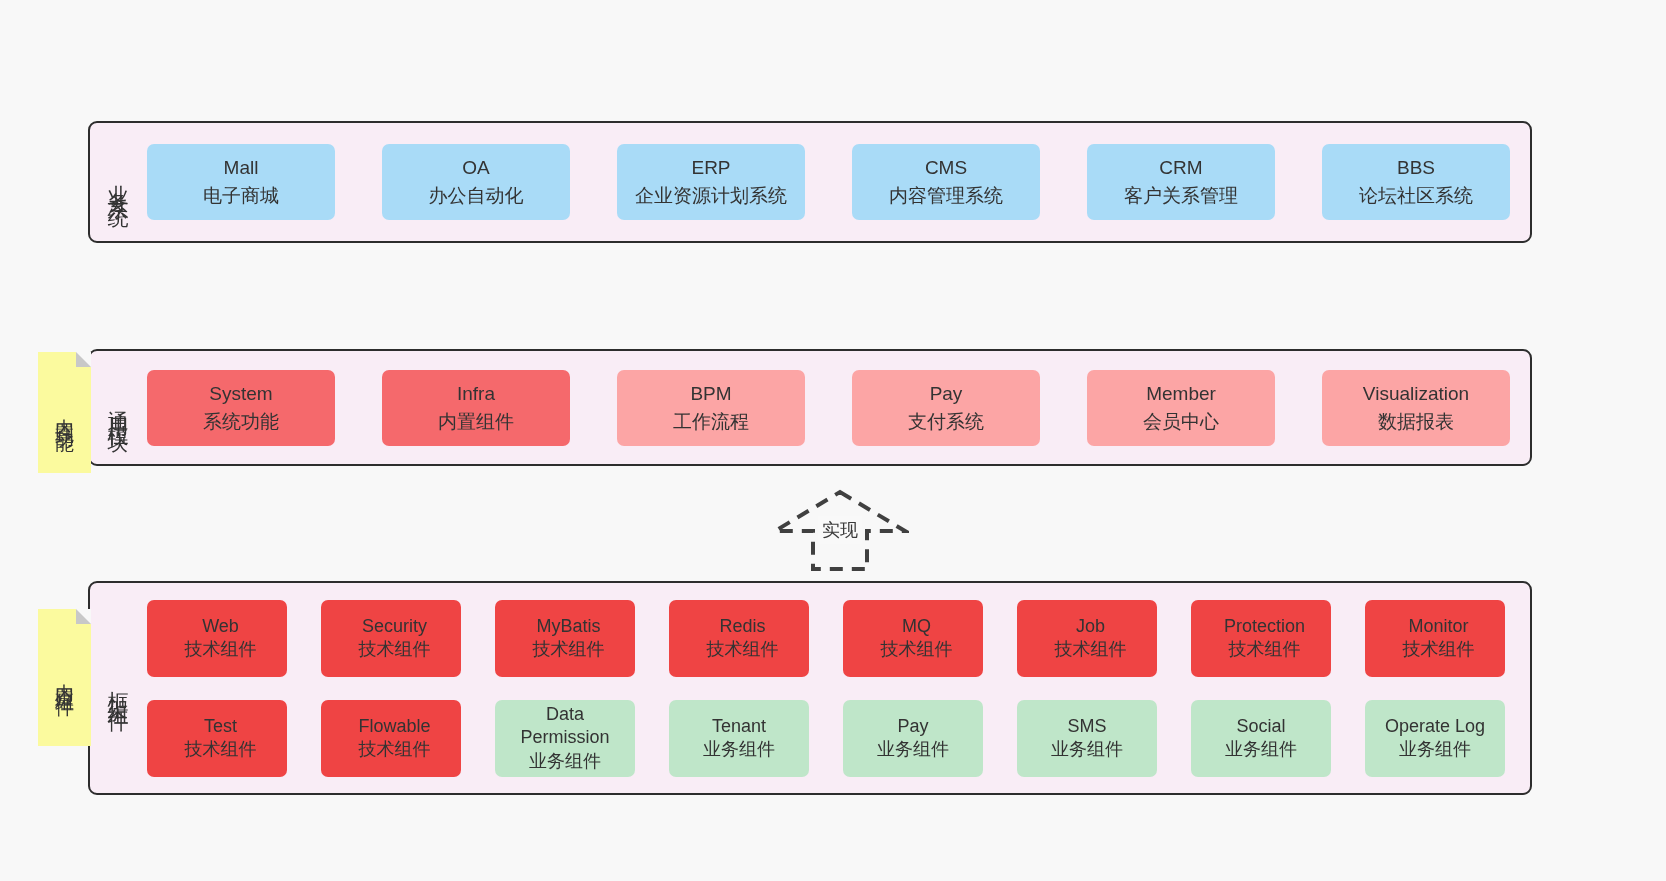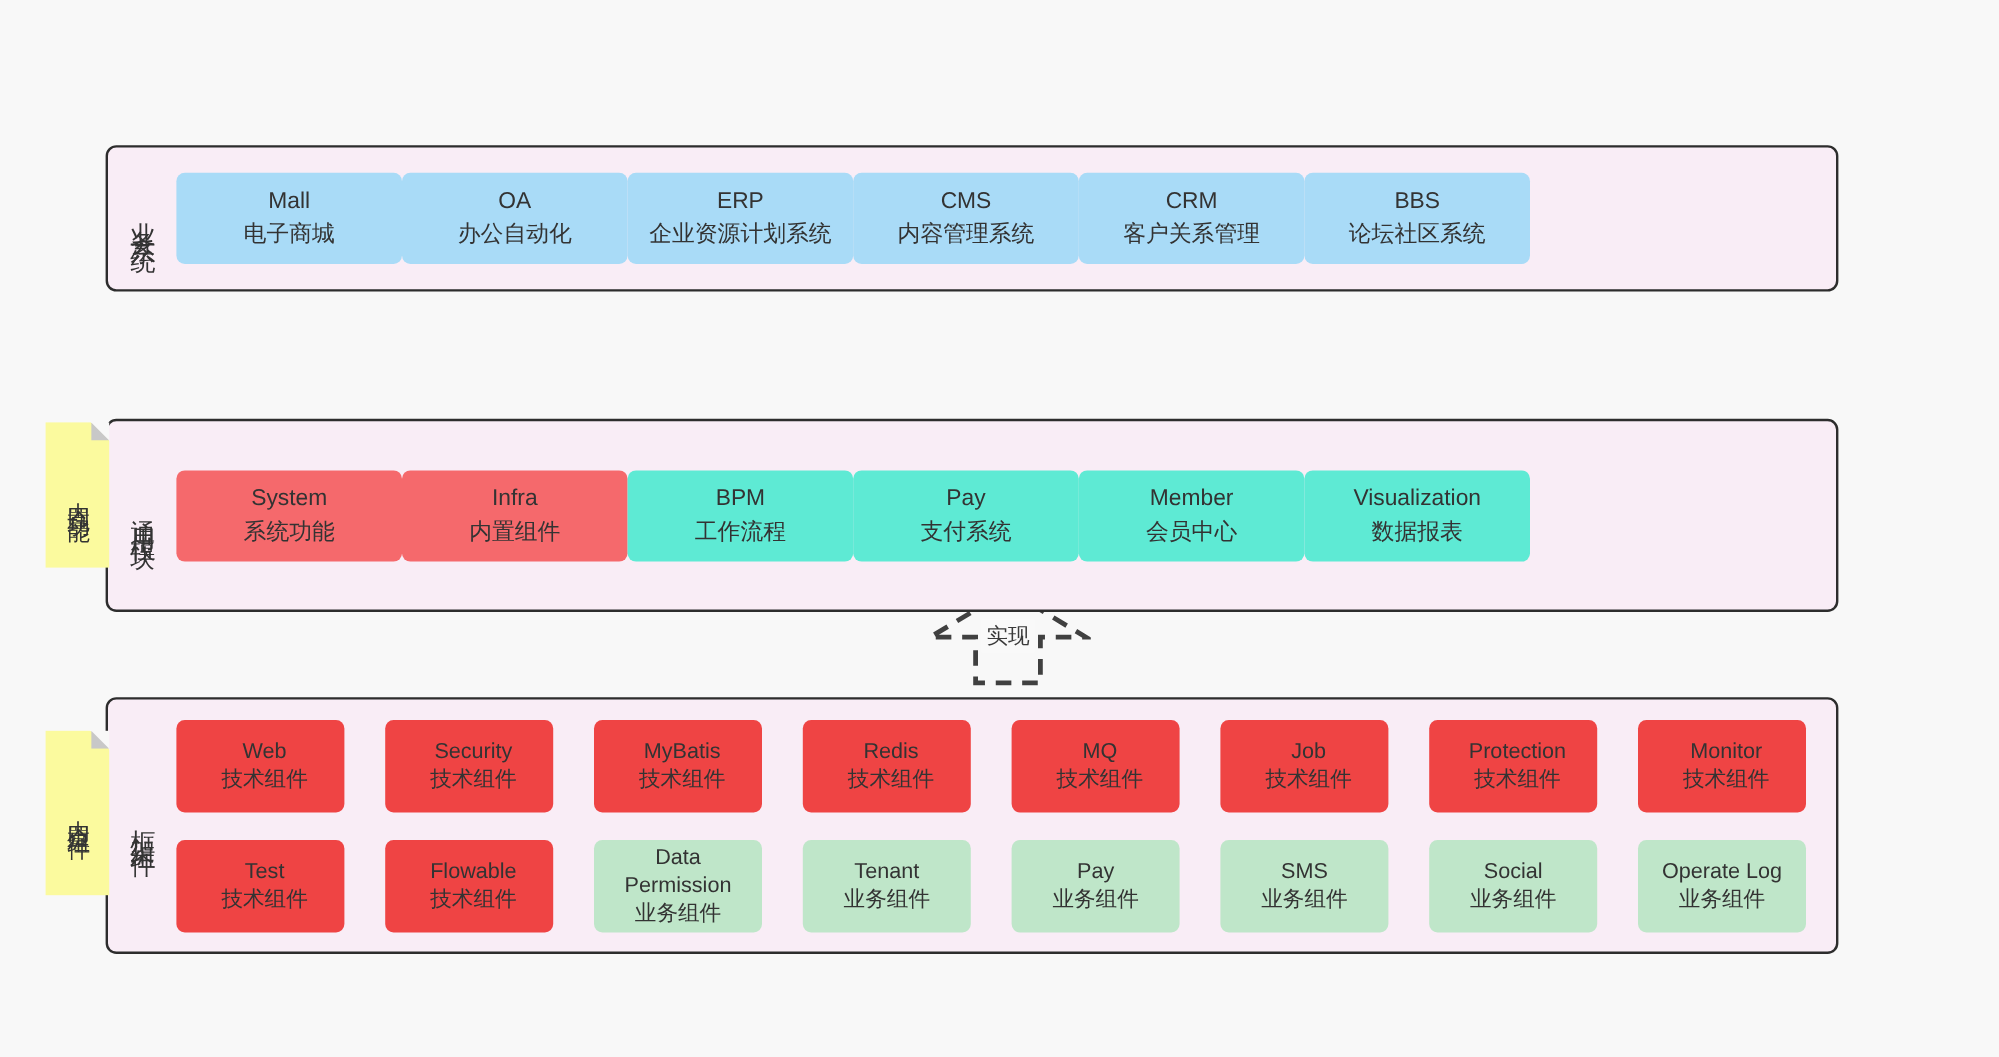--- a/index.html
+++ b/index.html
@@ -22,41 +22,42 @@
     left: 88px;
     width: 1444px;
     background: #f9edf6;
     border: 2px solid #2d2d2d;
     border-radius: 9px;
     display: flex;
     align-items: stretch;
     z-index: 1;
   }
   .band-business  { top: 121px; height: 122px; }
-  .band-modules   { top: 349px; height: 161px; }
+  .band-modules   { top: 349px; height: 117px; }
   .band-framework { top: 581px; height: 214px; }
 
   .label-col {
     flex: 0 0 57px;
     display: flex;
     align-items: center;
     justify-content: center;
   }
   .v-text {
     writing-mode: vertical-rl;
     text-orientation: upright;
     letter-spacing: 7px;
     font-size: 21px;
     color: #333333;
     line-height: 1;
   }
 
   .band-boxes {
     flex: 1;
     display: flex;
+    gap: 47px;
     align-items: center;
     padding-right: 20px;
   }
   .grid-8 {
     flex: 1;
     display: grid;
     grid-template-columns: repeat(8, 140px);
     gap: 23px 34px;
     align-content: center;
     padding-right: 16px;
@@ -69,21 +70,21 @@
     align-items: center;
     justify-content: center;
     text-align: center;
     border-radius: 7px;
     line-height: 1.45;
   }
   .box-lg { width: 188px; height: 76px; font-size: 19px; }
   .box-sm { width: 140px; height: 77px; font-size: 18px; line-height: 1.3; padding: 0 13px; }
   .blue   { background: #a9dbf7; }
   .red    { background: #f5696c; }
-  .pink   { background: #5eead4; }
+  .pink   { background: #fca5a5; }
   .green  { background: #ef4444; padding-left: 20px; }
   .lgreen { background: #bfe6c9; }
 
   
   .sticky-note {
     position: absolute;
     left: 38px;
     width: 53px;
     background: linear-gradient(225deg, #f8f8f8 11px, #fbfa9e 11px);
     display: flex;

